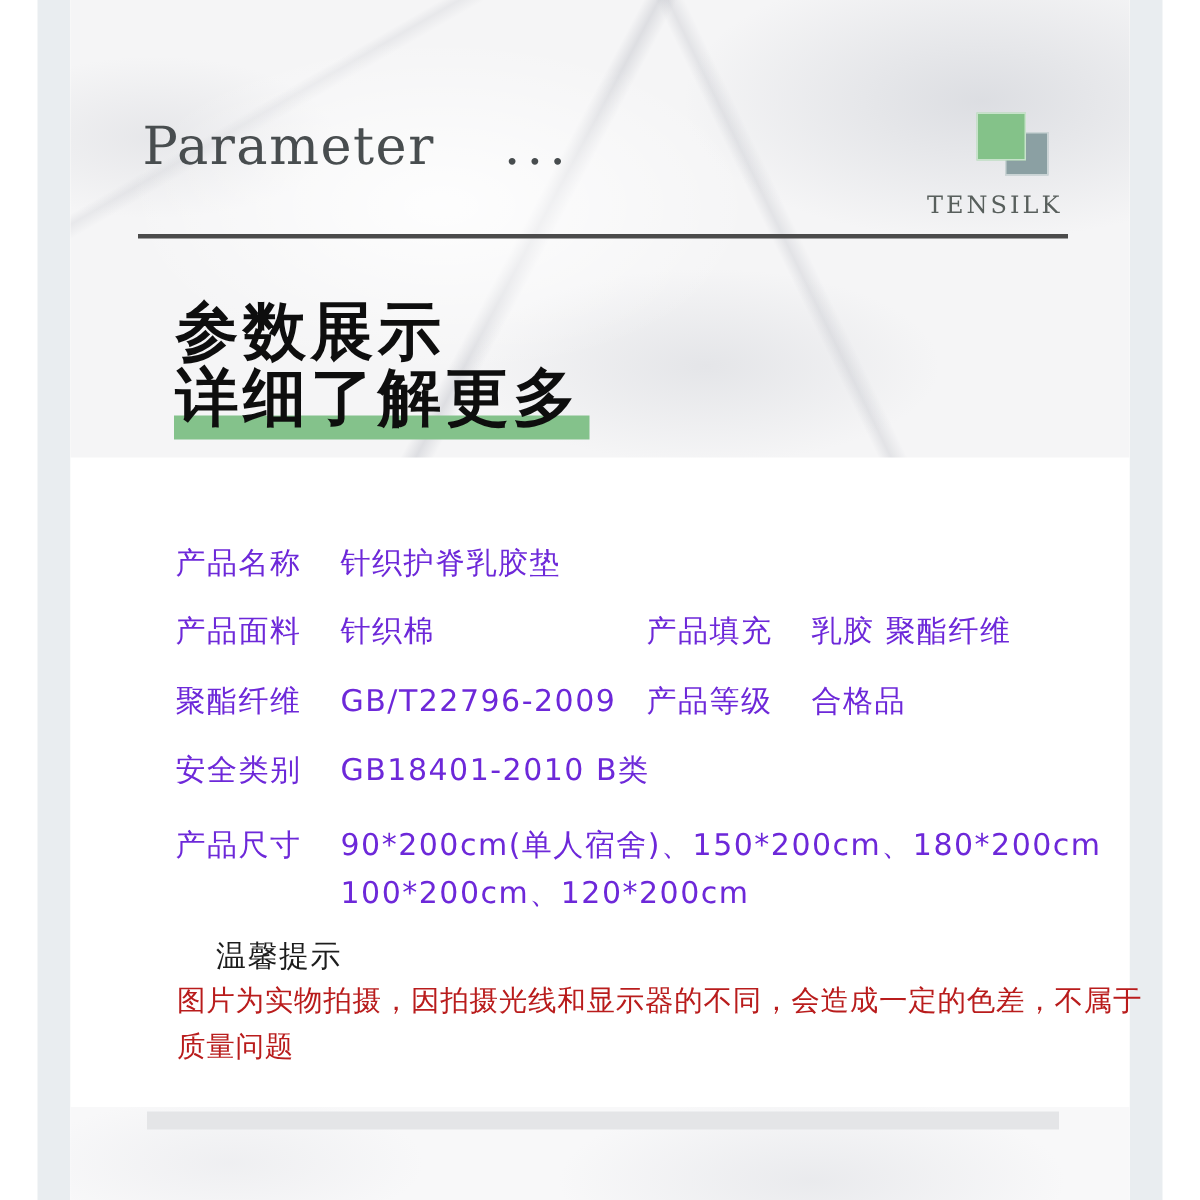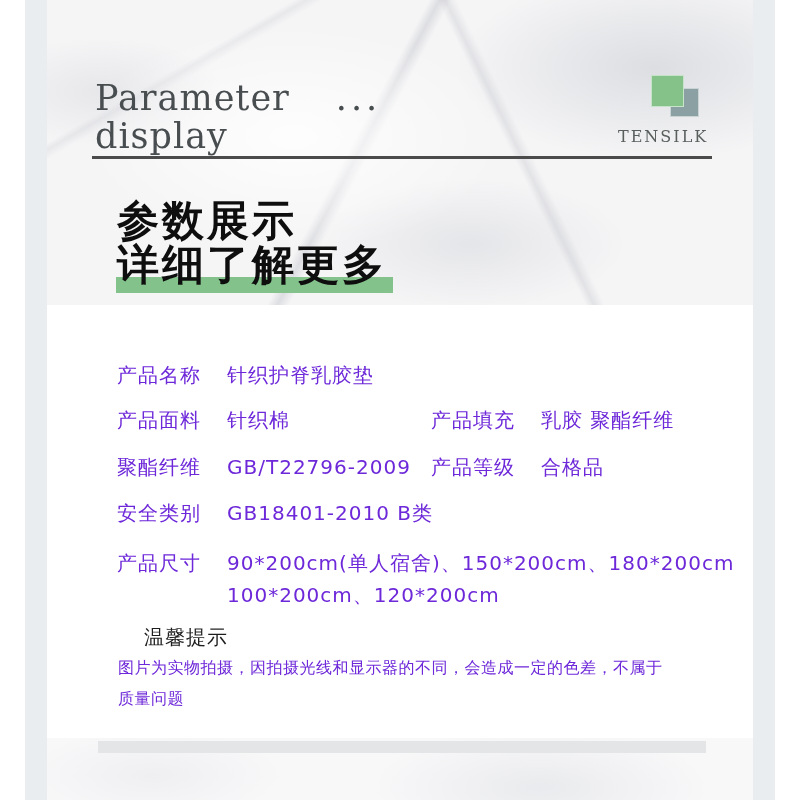--- a/index.html
+++ b/index.html
@@ -75,21 +75,21 @@
   }
   .col1-label{left:117px;}
   .col1-value{left:227px;}
   .col2-label{left:431px;}
   .col2-value{left:541px;}
   .row1{top:362px;} .row2{top:407px;} .row3{top:454px;} .row4{top:500px;}
   .row5{top:550px;} .row5b{top:582px;}
 
   
   .tips-title{position:absolute;left:118px;top:624px;font-size:20px;line-height:26px;color:#1d1d1d;letter-spacing:1px;margin-left:26px;}
-  .tips-line{position:absolute;left:118px;width:612px;font-size:16px;line-height:25px;color:#6d28d9;letter-spacing:0.5px;white-space:nowrap;}
+  .tips-line{position:absolute;left:118px;width:612px;font-size:19px;line-height:25px;color:#b91c1c;letter-spacing:0.5px;white-space:nowrap;}
   .tips-line1{top:655px;}
   .tips-line2{top:686px;}
 </style>
 </head>
 <body>
 
 <div class="page">
 
   <div class="gutter gutter-left"></div>
   <div class="gutter gutter-right"></div>
@@ -98,21 +98,20 @@
 
     <div class="marble-top"></div>
 
     <div class="marble-bottom">
       <div class="next-section-bar"></div>
     </div>
   </div>
 
   <div class="en-title">
     <span>Parameter</span><span class="en-dots">...</span><br>
-    <span>display</span>
   </div>
   <div class="en-underline"></div>
 
   <div class="logo-square logo-gray"></div>
   <div class="logo-square logo-green"></div>
   <div class="brand-name">TENSILK</div>
 
   <div class="hero-line hero-line1">参数展示</div>
   <div class="hero-line hero-line2">详细了解更多</div>
   <div class="hero-bar"></div>

